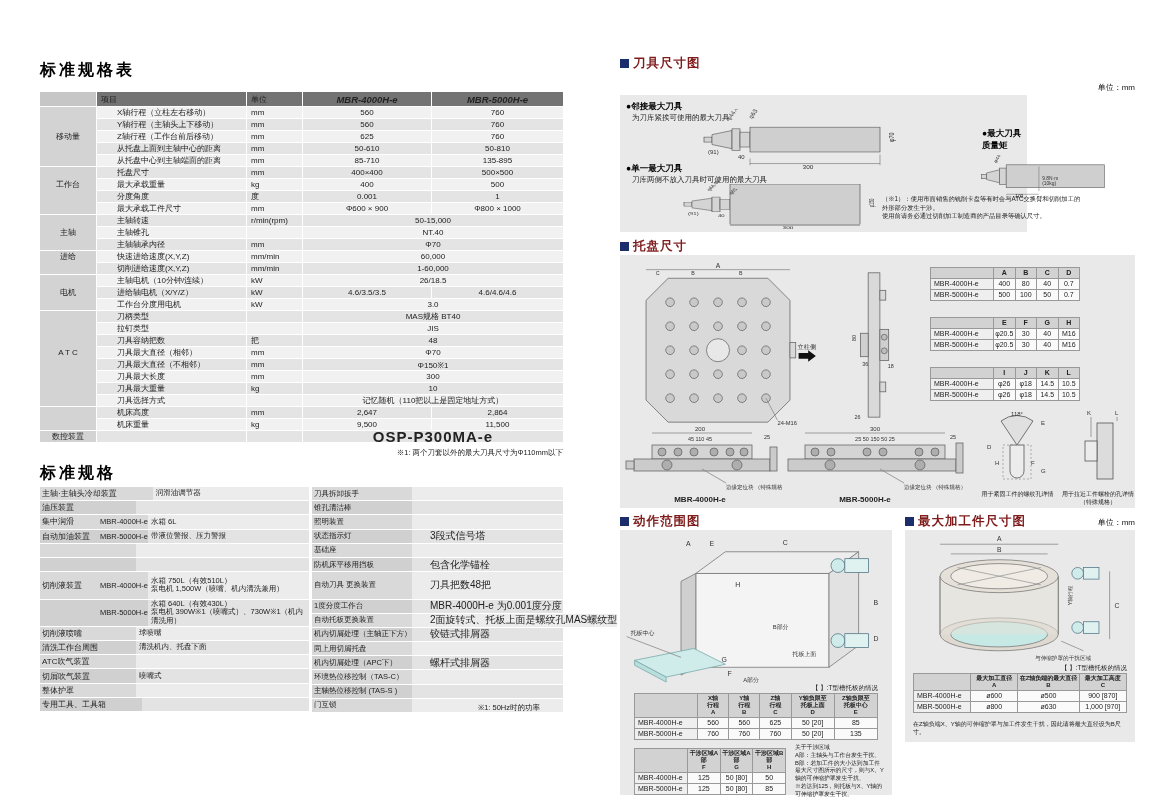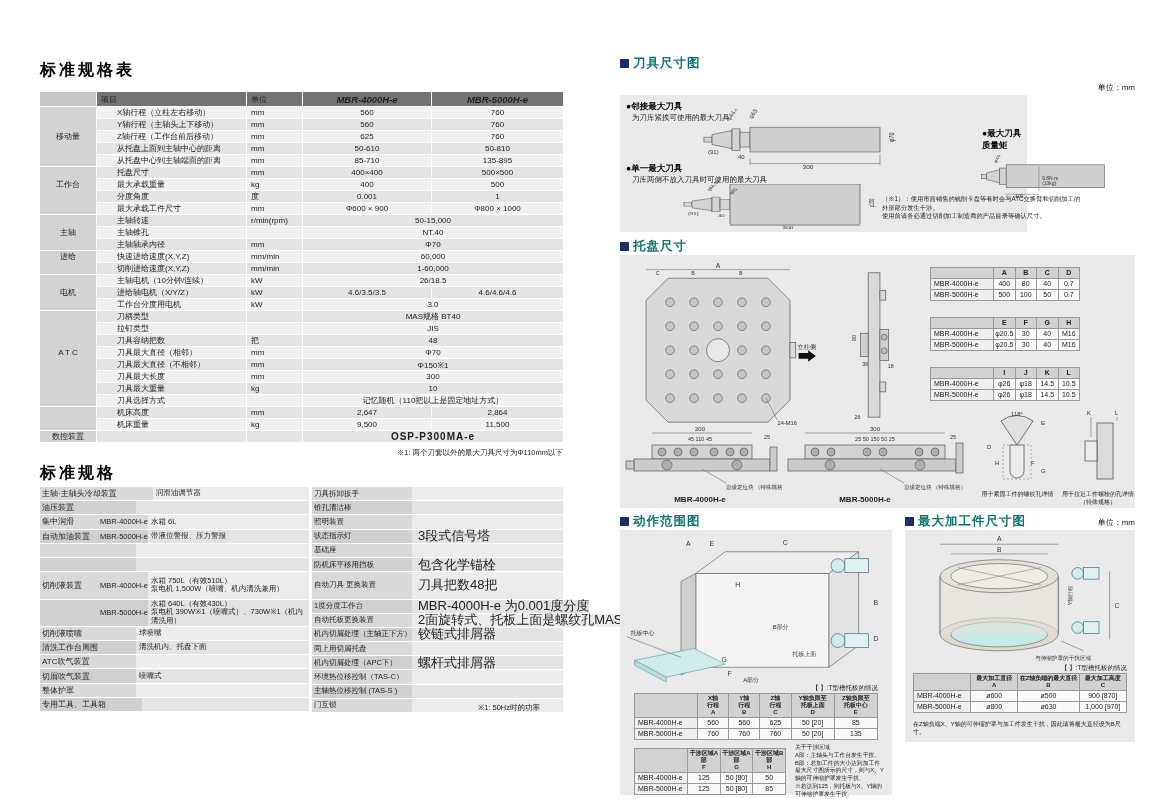--- a/index.html
+++ b/index.html
@@ -1,56 +1,56 @@
 <!DOCTYPE html>
 <html><head>
 <meta charset="utf-8">
 <style>
   html,body{margin:0;padding:0}
   body{width:1170px;height:799px;background:#ffffff;font-family:"Liberation Sans",sans-serif;color:#222;position:relative;overflow:hidden}
   .abs{position:absolute}
   .big-title{font-size:16px;font-weight:bold;letter-spacing:3px;color:#000}
-  .sec-title{font-size:12.5px;font-weight:bold;color:#0f766e;display:flex;align-items:center;gap:4px;letter-spacing:1px}
+  .sec-title{font-size:12.5px;font-weight:bold;color:#7f1d1d;display:flex;align-items:center;gap:4px;letter-spacing:1px}
   .sq{width:9px;height:9px;background:#1c2d6b;display:inline-block;flex:0 0 9px}
   .unit-label{font-size:8px;color:#111;text-align:right}
   .panel{position:absolute;background:#e9e9e9}
   .footnote{font-size:7.5px;color:#222;text-align:right}
   
   #spec-table{position:absolute;left:40px;top:92px;width:523px;font-size:8px}
   .sheader{display:flex;height:14px;background:#737373}
   .sheader .hc{display:flex;align-items:center;box-sizing:border-box;height:100%}
   .srow{display:flex;height:12px}
   .srow span{display:flex;align-items:center;box-sizing:border-box;height:100%;overflow:hidden;white-space:nowrap}
   .c-g{flex:0 0 57px;background:#d3d3d3;justify-content:center;border-right:1px solid #fff;font-size:8px}
   .c-item{flex:0 0 150px;padding-left:20px;border-right:1px solid #fff}
   .c-unit{flex:0 0 56px;padding-left:4px;border-right:1px solid #fff}
   .c-v1{flex:0 0 129px;justify-content:center;border-right:1px solid #fff}
   .c-v2{flex:1;justify-content:center}
   .sbody .srow:nth-child(odd) .cc{background:#f1f1f1}
   .sbody .srow:nth-child(even) .cc{background:#e4e4e4}
   .sbody .srow .cc{border-top:1px solid #fff}
   .gline .c-g{border-top:1px solid #fff}
   .span .c-v1{flex:1;border-right:none}
-  .nc .c-v1{font-weight:bold;font-size:10px;letter-spacing:1px}
+  .nc .c-v1{font-weight:bold;font-size:15px;letter-spacing:1px}
   .model{font-weight:bold;font-style:italic;font-size:9.5px;justify-content:center}
   .hh{font-size:8px;padding-left:4px;border-right:1px solid #fff}
   
   #std-tables{position:absolute;left:40px;top:487px;display:flex;gap:3px}
   .stdcol{font-size:8px}
   .stdrow{display:flex;height:13.2px;background:#d9d9d9;border-top:1px solid #fff}
   .stdrow:first-child{border-top:none}
   .stdrow.h2{height:26.4px}
   .stdrow span{display:flex;align-items:center;box-sizing:border-box;overflow:visible;white-space:nowrap}
   .stdL{width:269px}
   .stdR{width:251px}
   .sl{flex:0 0 60px;padding-left:2px}
   .ss{flex:0 0 36px;font-size:7.5px}
   .sv{flex:1;background:#ececec;padding-left:3px;white-space:pre-line !important;line-height:1.15;font-size:7.5px;align-items:center}
   .sl2{flex:0 0 100px;padding-left:2px;font-size:7.5px}
-  .sv2{flex:1;background:#ececec;padding-left:6px;font-size:13px}
+  .sv2{flex:1;background:#ececec;padding-left:18px;font-size:10px}
   .stdcol .stdrow:nth-child(even){background:#d0d0d0}
   .stdcol .stdrow:nth-child(even) .sv,.stdcol .stdrow:nth-child(even) .sv2{background:#e3e3e3}
   
   .mt{border:1px solid #999;background:#fafafa;box-sizing:border-box}
   .mtr{display:flex;border-top:1px solid #999}
   .mtr:first-child{border-top:none}
   .mtc{flex:1;border-left:1px solid #999;display:flex;align-items:center;justify-content:center;text-align:center;font-size:7px;padding:1px 0;box-sizing:border-box;white-space:pre-line;line-height:1.15}
   .mtc:first-child{border-left:none}
   .mth{background:#d2d2d2;font-weight:bold}
   .mtn{background:#efefef;justify-content:flex-start;padding-left:3px;white-space:nowrap}

